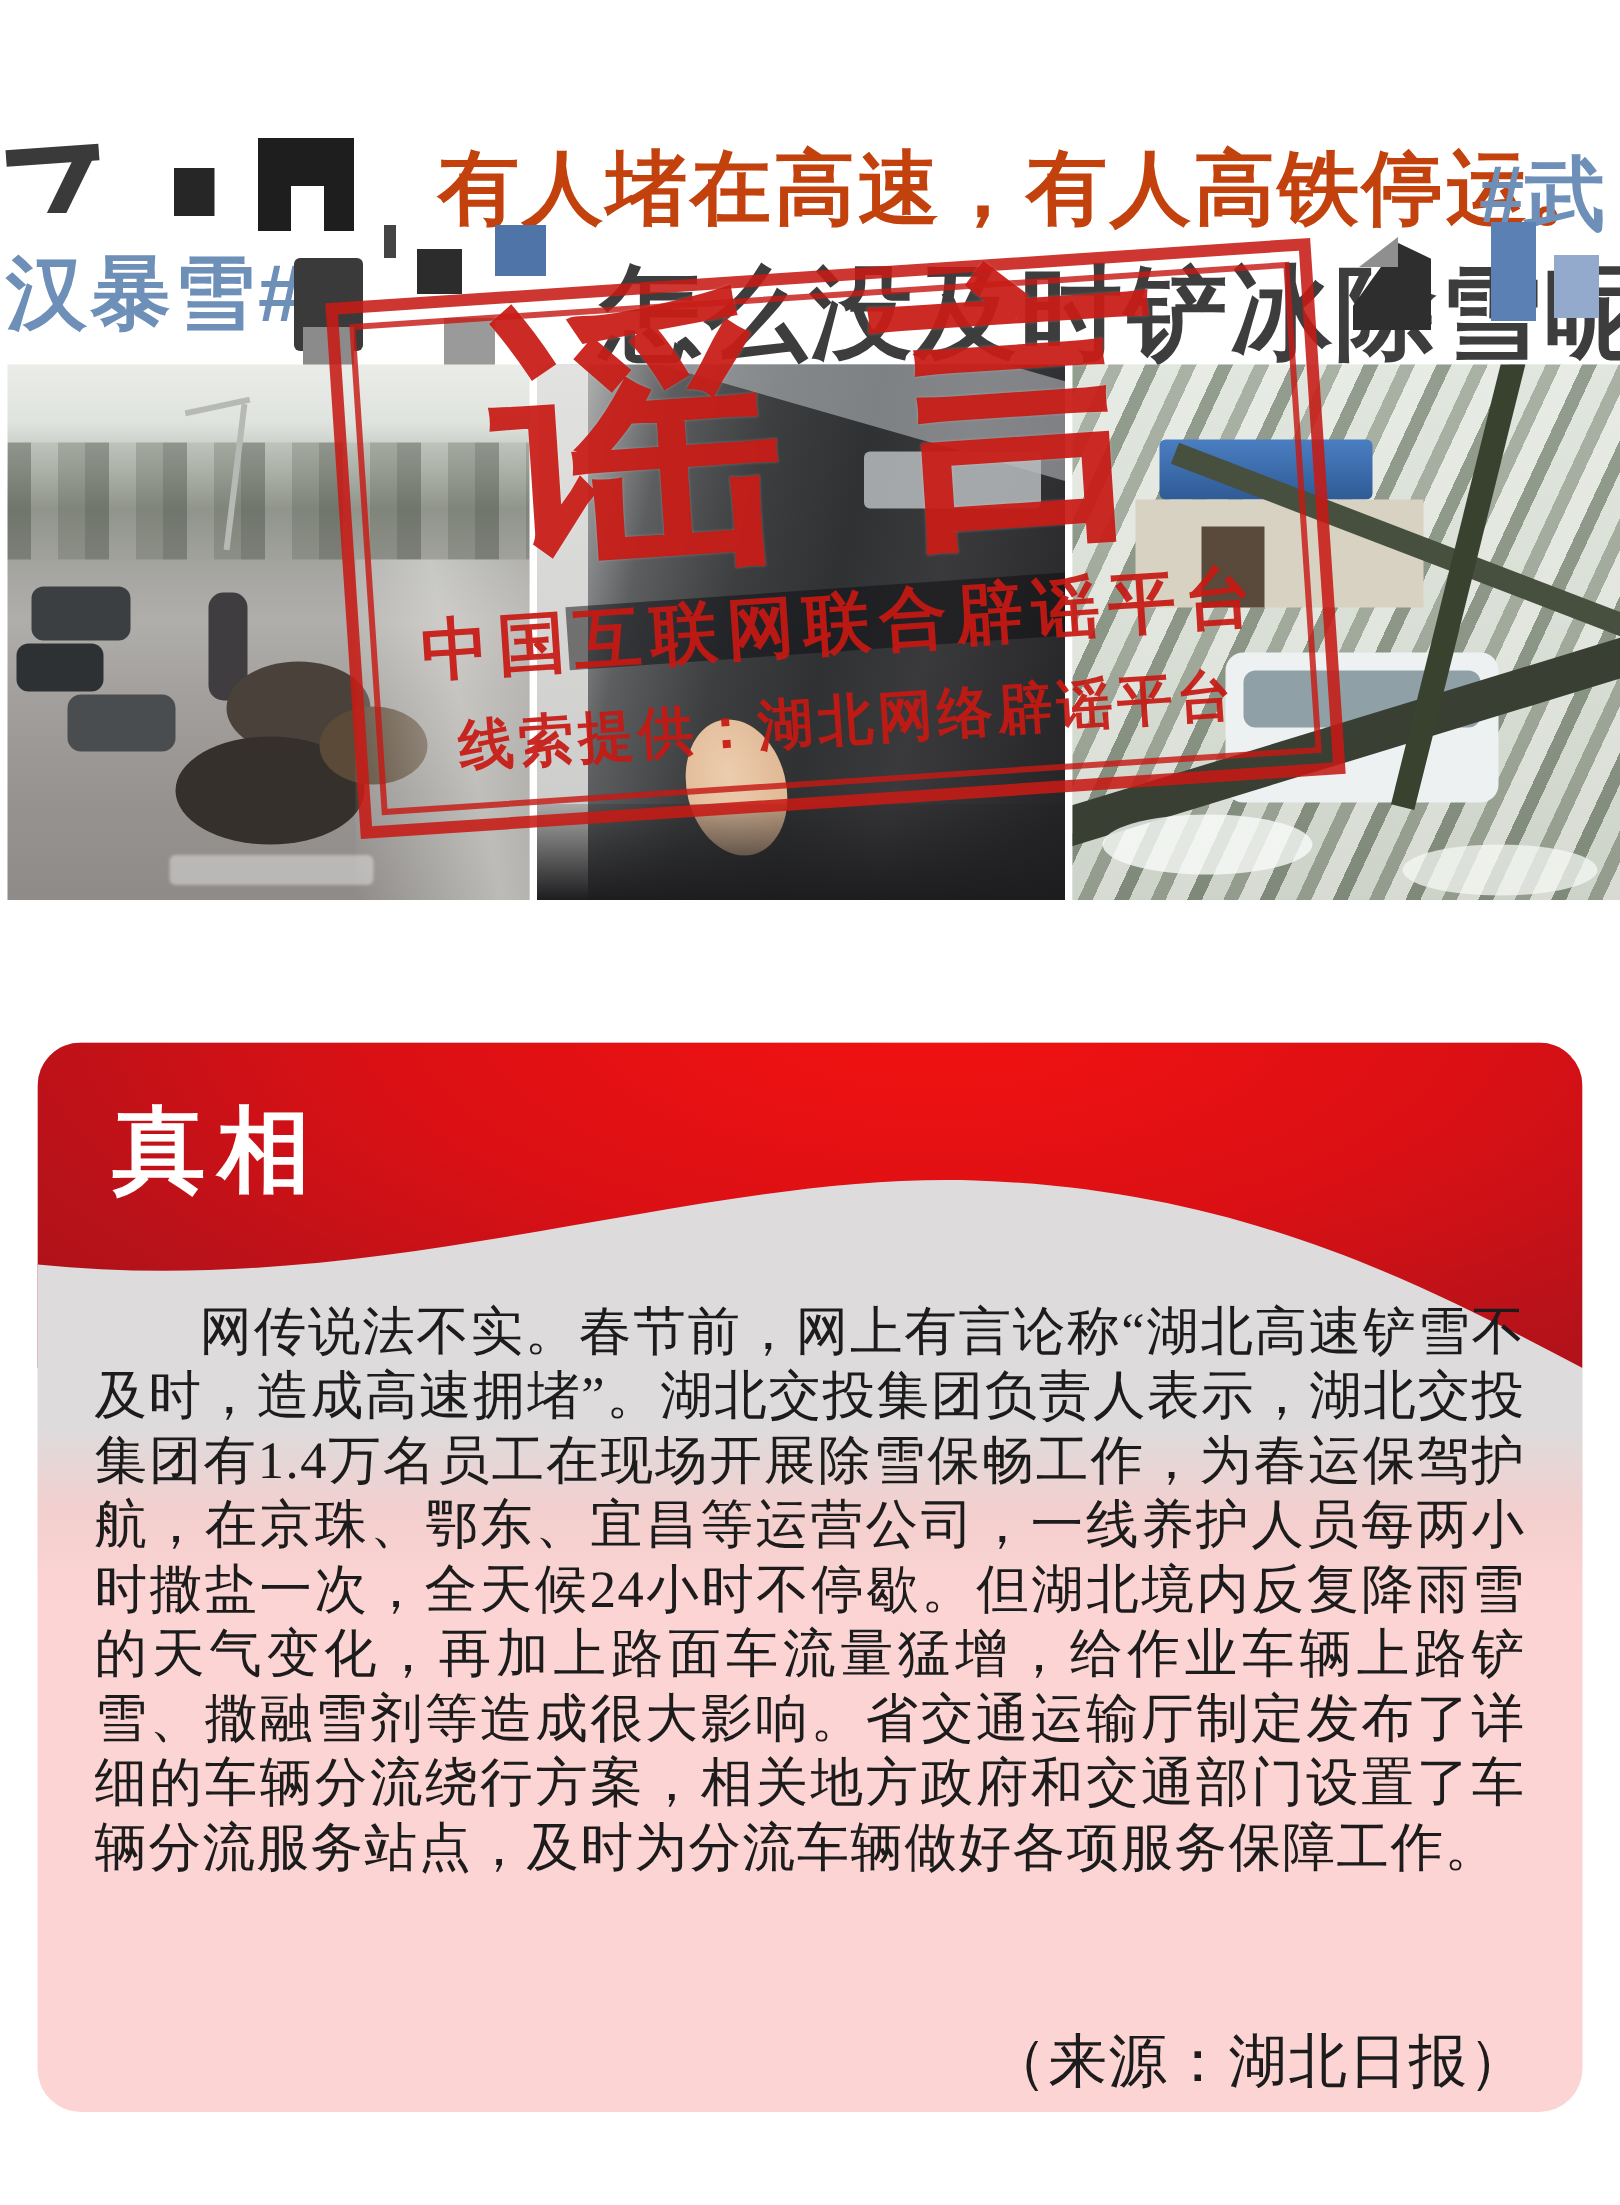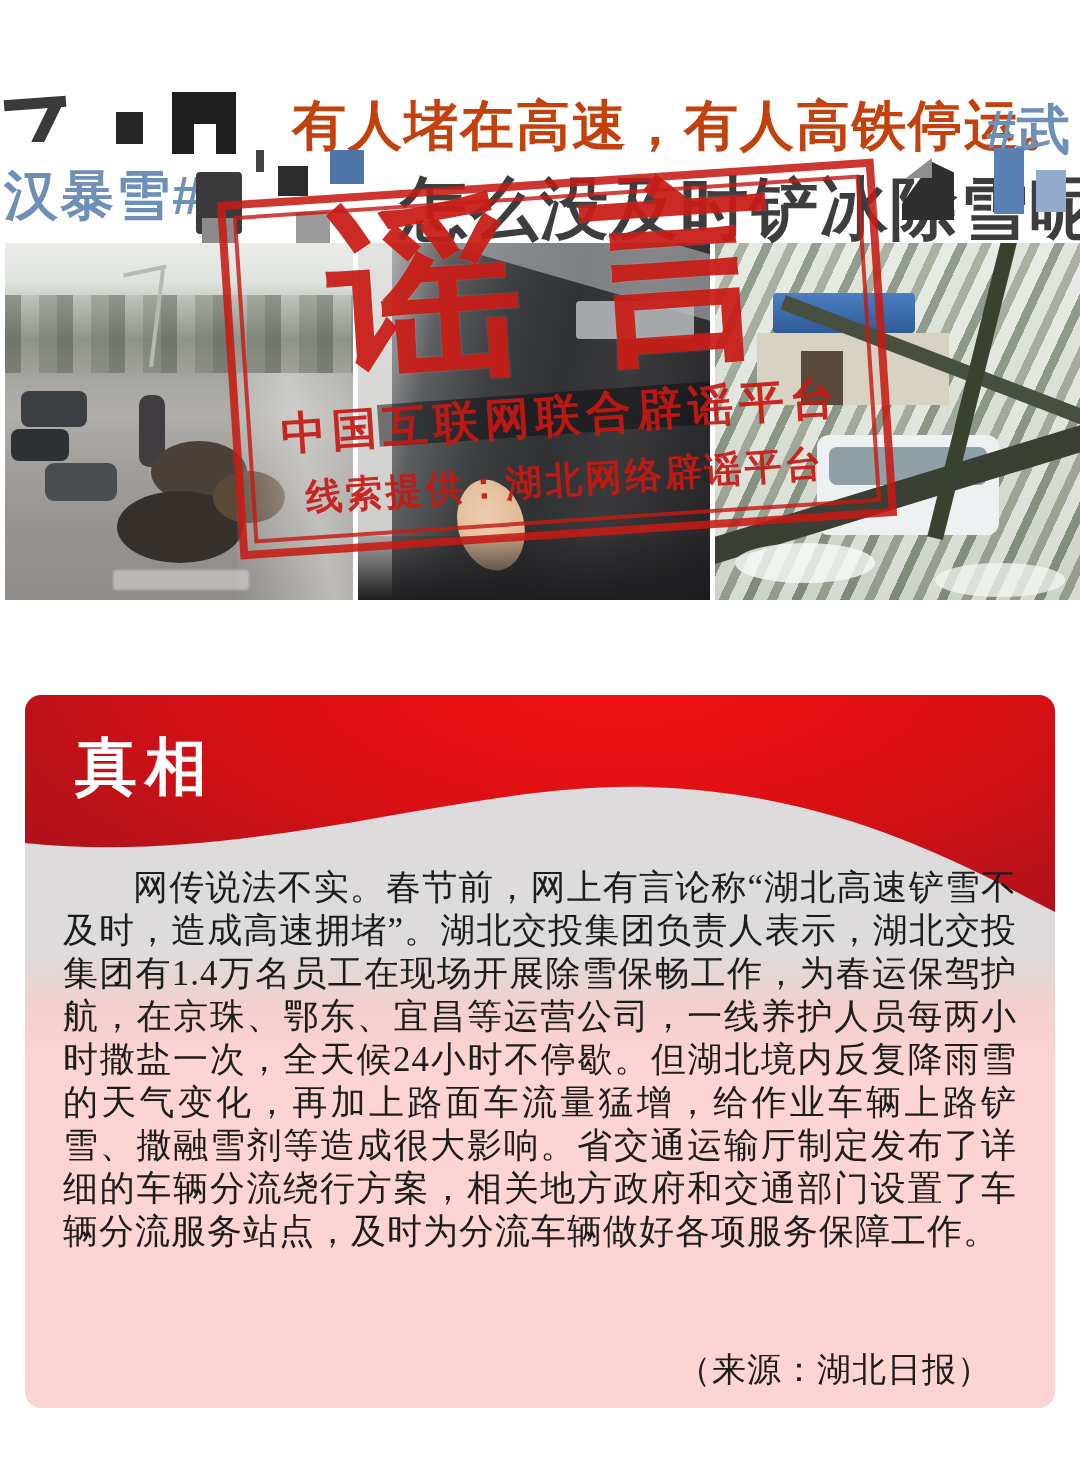--- a/index.html
+++ b/index.html
@@ -79,40 +79,40 @@
   .stamp-big{
     margin-top:2px;font-size:192px;line-height:200px;font-weight:900;
     letter-spacing:62px;padding-left:62px;
     font-family:"Liberation Sans",sans-serif;
     text-shadow:0 0 2px rgba(255,255,255,.25);
   }
   .stamp-line1{margin-top:4px;font-size:45px;font-weight:800;letter-spacing:6px;}
   .stamp-line2{margin-top:10px;font-size:37px;font-weight:700;letter-spacing:3px;}
   
   .truth-card{
-    position:absolute;left:25px;top:695px;width:1030px;height:713px;border-radius:16px;overflow:hidden;
+    position:absolute;left:25px;top:695px;width:1030px;height:713px;border-radius:29px;overflow:hidden;
     background:linear-gradient(180deg,#dedbdc 0%,#dedbdc 36%,#f3cfce 44%,#fcd4d3 52%,#fcd4d3 100%);
   }
   .card-header{
     position:absolute;left:0;top:0;width:100%;height:217px;
     background:radial-gradient(ellipse 900px 360px at 58% -8%,#f31111 0%,#dc1014 40%,#b8121a 72%,#9e1016 100%);
   }
   .card-wave{position:absolute;left:0;bottom:0;width:100%;height:100%;}
   .card-title{
     position:absolute;left:50px;top:30px;color:#ffffff;font-size:62px;font-weight:700;letter-spacing:8px;
     font-family:"Liberation Serif",serif;
   }
   .card-para{
     position:absolute;left:38px;top:171px;width:954px;margin:0;
     font-family:"Liberation Serif",serif;font-size:35px;line-height:43px;letter-spacing:1px;
     color:#1c1c1c;text-align:justify;text-indent:2em;
   }
   .card-source{
-    position:absolute;right:63px;top:652px;margin:0;
-    font-family:"Liberation Serif",serif;font-size:34px;color:#1c1c1c;letter-spacing:1px;
+    position:absolute;right:36px;top:652px;margin:0;
+    font-family:"Liberation Serif",serif;font-size:39px;color:#1c1c1c;letter-spacing:1px;
   }
 </style>
 </head>
 <body>
 
 <div class="canvas">
 
   <section>
     <div class="partial-glyph">
       <div class="bar-top"></div>

